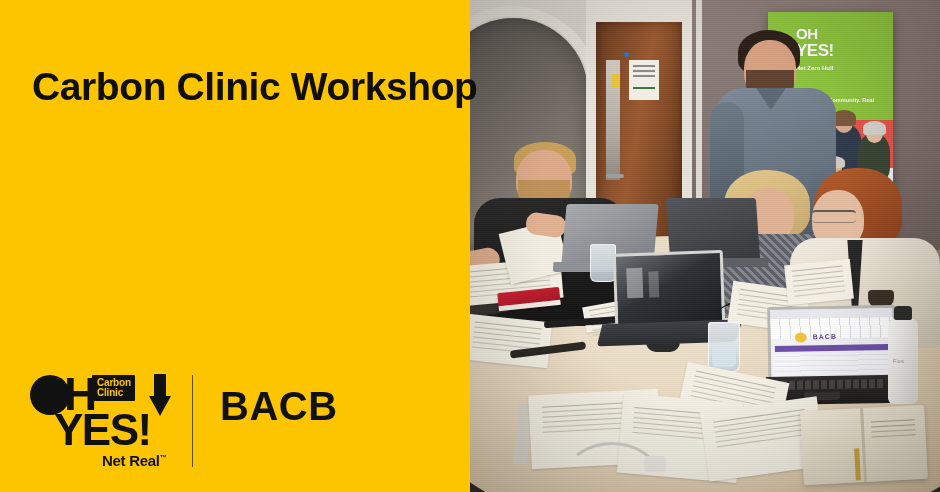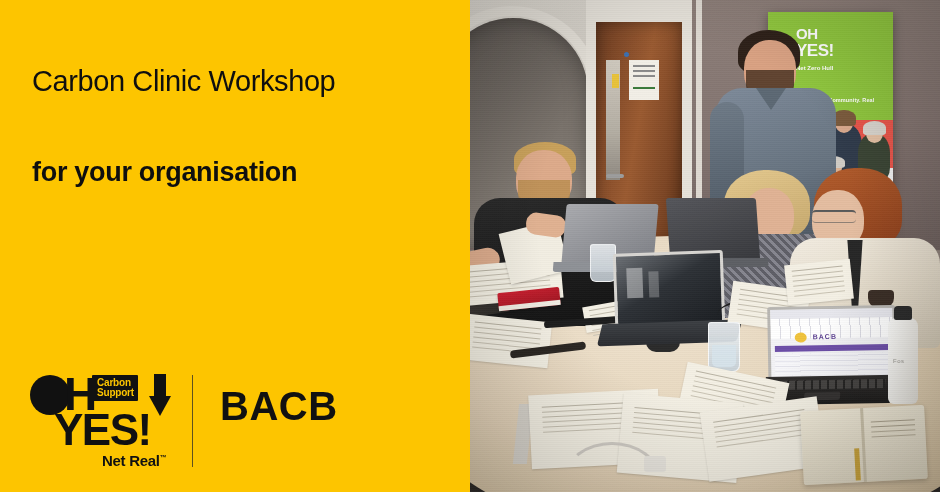--- a/index.html
+++ b/index.html
@@ -15,21 +15,21 @@
   
   .yellow-panel{
     position:absolute;left:0;top:0;
     width:470px;height:492px;
     background:#fdc500;
     z-index:5;
   }
 
   .headline{
     position:absolute;left:32px;top:65px;
-    font-size:29px;font-weight:normal;
+    font-size:39px;font-weight:bold;
     letter-spacing:-0.4px;
     color:#0f0f0f;
     line-height:1.15;
     white-space:nowrap;
   }
 
   .subhead{
     position:absolute;left:32px;top:155px;
     font-size:27px;font-weight:bold;
     letter-spacing:-0.3px;
@@ -622,32 +622,31 @@
 
     <div class="photo-vignette"></div>
     <div class="photo-grain"></div>
   </div>
 
   <div class="yellow-panel">
 
     <div class="headline">Carbon Clinic Workshop</div>
 
     <div class="subhead">
-      <div>for your organisation</div>
     </div>
 
     <div class="logo-lockup">
 
       <div class="ohyes">
         <div class="oh-row">
           <div class="o-circle"></div>
           <div class="h-letter">H</div>
           <div class="cc-box">
             <span>Carbon</span>
-            <span>Support</span>
+            <span>Clinic</span>
           </div>
           <div class="arrow-down">
             <div class="arrow-stem"></div>
             <div class="arrow-head"></div>
           </div>
         </div>
         <div class="yes-row">YES!</div>
         <div class="netzero">
           <span>Net Real</span><sup>™</sup>
         </div>

